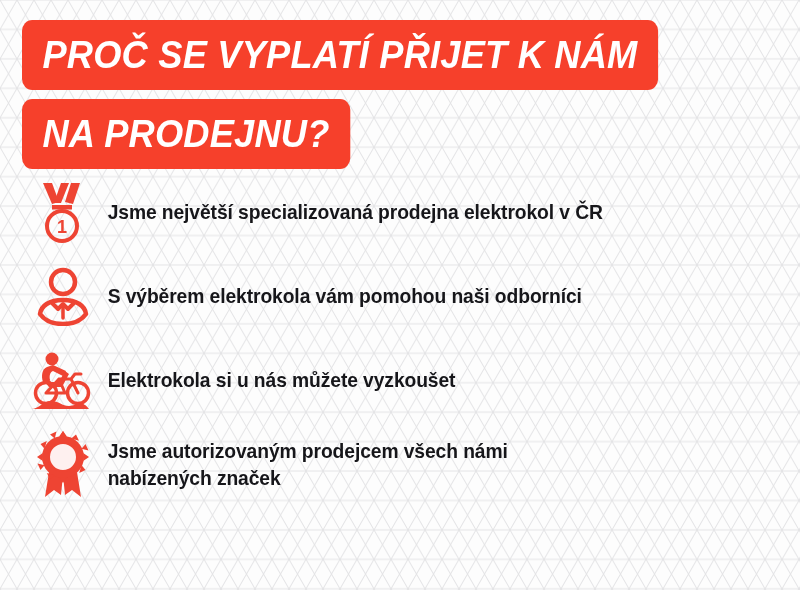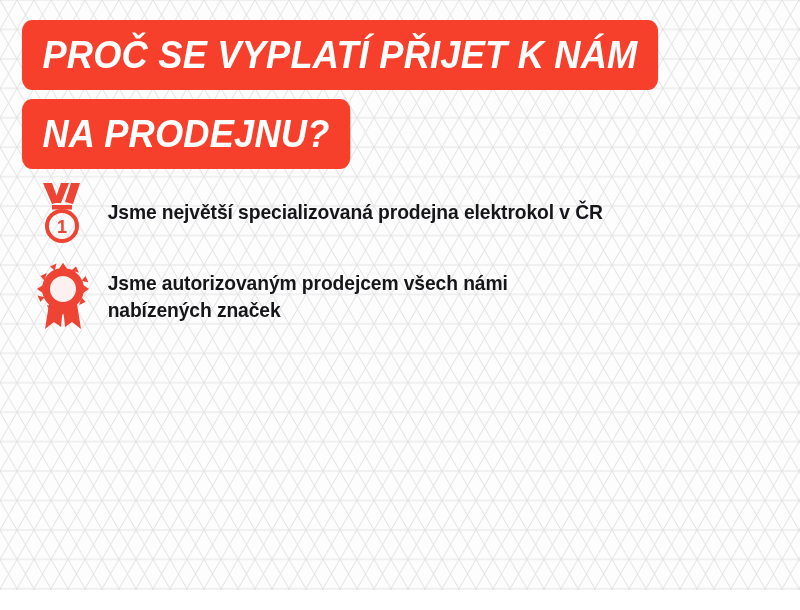--- a/index.html
+++ b/index.html
@@ -130,21 +130,52 @@
           <circle cx="27" cy="45" r="15" fill="none" stroke="#ee4433" stroke-width="4"></circle>
           <text x="27" y="52" text-anchor="middle" font-family="'Liberation Sans', sans-serif" font-size="18" font-weight="bold" fill="#ee4433">1</text>
         </svg>
       </div>
       <div class="benefit-text">
         <span>Jsme největší specializovaná prodejna elektrokol v ČR</span>
       </div>
     </div>
 
 
-
+    <div class="benefit-row">
+      <div class="benefit-icon">
+        <svg width="56" height="60" viewBox="0 0 56 60" aria-hidden="true">
+          <circle cx="28" cy="16" r="12" fill="none" stroke="#ee4433" stroke-width="4.5"></circle>
+          <path d="M28 34 C 14 34 6 40 5 48 C 10 55 18 58 28 58 C 38 58 46 55 51 48 C 50 40 42 34 28 34 Z" fill="none" stroke="#ee4433" stroke-width="4.5" stroke-linejoin="round"></path>
+          <path d="M16 36 L 23 43 L 28 38 L 33 43 L 40 36" fill="none" stroke="#ee4433" stroke-width="4" stroke-linejoin="round" stroke-linecap="round"></path>
+          <line x1="28" y1="42" x2="28" y2="52" stroke="#ee4433" stroke-width="3.5" stroke-linecap="round"></line>
+        </svg>
+      </div>
+      <div class="benefit-text">
+        <span>S výběrem elektrokola vám pomohou naši odborníci</span>
+      </div>
+    </div>
+
+    <div class="benefit-row">
+      <div class="benefit-icon">
+        <svg width="68" height="62" viewBox="0 0 68 62" aria-hidden="true">
+          <g fill="#ee4433">
+            <circle cx="23" cy="10" r="6.5"></circle>
+            <path d="M18 18 C 13 20 12 27 14 33 L 21 31 C 20 27 21 23 24 22 L 34 27 L 37 22 L 24 16 Z"></path>
+            <path d="M14 31 L 20 38 L 33 38 L 40 25 L 36 22 L 30 33 L 22 33 L 19 29 Z"></path>
+          </g>
+          <circle cx="17" cy="44" r="10.5" fill="none" stroke="#ee4433" stroke-width="3.5"></circle>
+          <circle cx="49" cy="44" r="10.5" fill="none" stroke="#ee4433" stroke-width="3.5"></circle>
+          <path d="M17 44 L 30 30 L 42 30 L 49 44 M30 30 L 36 44 L 17 44 M42 30 L 46 25 L 52 25" fill="none" stroke="#ee4433" stroke-width="3" stroke-linejoin="round" stroke-linecap="round"></path>
+          <path d="M2 60 C 10 60 14 52 22 52 C 30 52 33 57 40 57 C 48 57 52 50 60 60 Z" fill="#ee4433"></path>
+        </svg>
+      </div>
+      <div class="benefit-text">
+        <span>Elektrokola si u nás můžete vyzkoušet</span>
+      </div>
+    </div>
 
     <div class="benefit-row">
       <div class="benefit-icon">
         <svg width="60" height="70" viewBox="0 0 60 70" aria-hidden="true">
           <g fill="#ee4433">
             <polygon points="16,43 12,68 21,61 28,66 30,46"></polygon>
             <polygon points="44,43 48,68 39,61 32,66 30,46"></polygon>
           </g>
           <g fill="#ee4433" transform="translate(30,28)">
             <g id="rosette-teeth">

